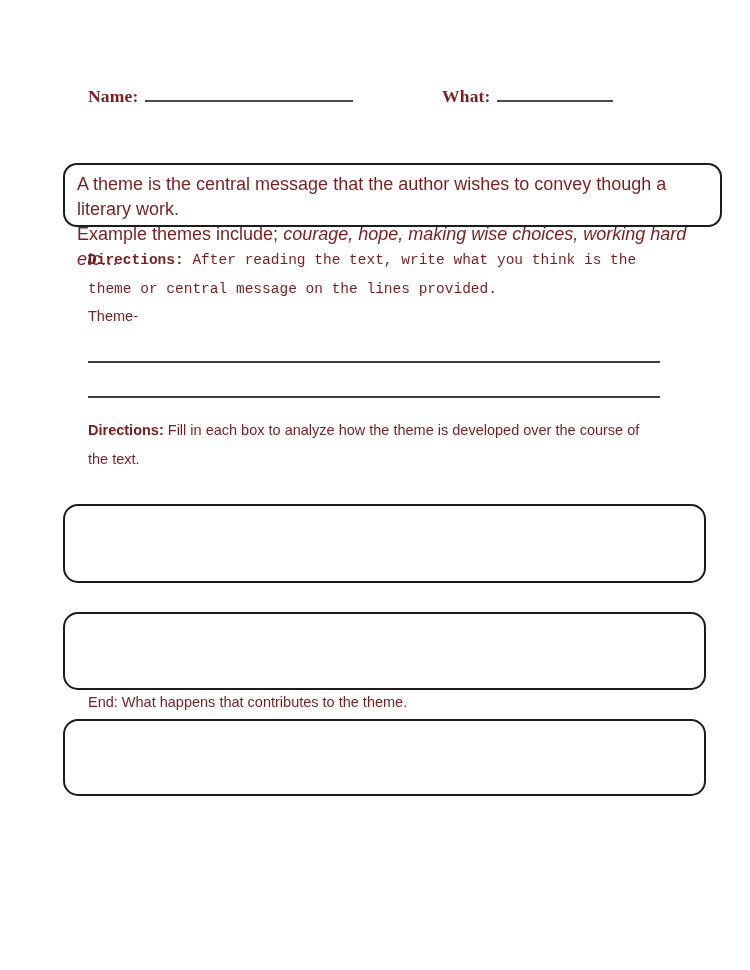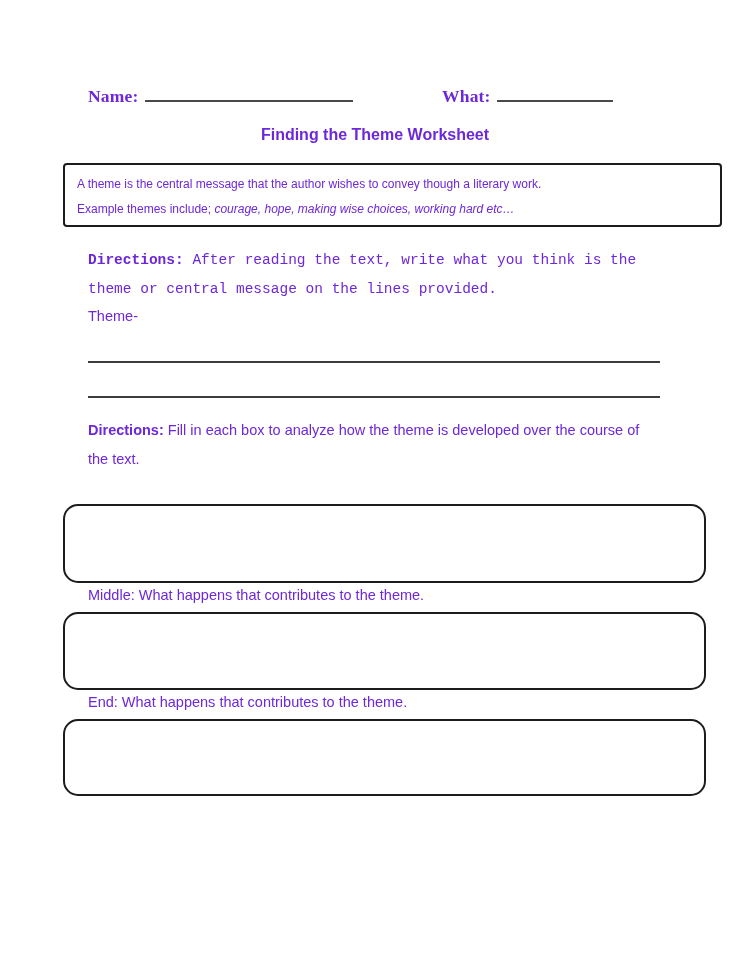--- a/index.html
+++ b/index.html
@@ -3,21 +3,21 @@
 <meta charset="utf-8">
 <style>
   * { margin: 0; padding: 0; box-sizing: border-box; }
   html, body { background: #ffffff; }
   .page {
     position: relative;
     width: 750px;
     height: 970px;
     background: #ffffff;
     font-family: "Liberation Sans", sans-serif;
-    color: #6d28d9;
+    color: #7f1d1d;
     font-size: 14.5px;
     overflow: hidden;
   }
   
   .field-row {
     position: absolute;
     top: 84px;
     display: flex;
     align-items: baseline;
     font-family: "Liberation Serif", serif;
@@ -47,24 +47,24 @@
   }
 
   
   .intro-box {
     position: absolute;
     left: 63px;
     top: 163px;
     width: 659px;
     height: 64px;
     border: 2px solid #1c1c1c;
-    border-radius: 4px;
+    border-radius: 14px;
     padding: 7px 12px 0 12px;
     line-height: 25px;
-    font-size: 12px;
+    font-size: 18px;
     background: #ffffff;
   }
   .intro-box .examples-italic { font-style: italic; }
 
   
   .directions {
     position: absolute;
     left: 88px;
     width: 562px;
     line-height: 29px;
@@ -112,21 +112,20 @@
   <div class="field-row field-name">
     <span>Name:</span>
     <span class="blank-line blank-name"></span>
   </div>
 
   <div class="field-row field-date">
     <span>What:</span>
     <span class="blank-line blank-date"></span>
   </div>
 
-  <div class="ws-title">Finding the Theme Worksheet</div>
 
   <div class="intro-box">
     <div>A theme is the central message that the author wishes to convey though a literary work.</div>
     <div>
       <span>Example themes include;</span>
        <span class="examples-italic">courage, hope, making wise choices, working hard etc…</span>
     </div>
   </div>
 
   <div class="directions directions-1">
@@ -139,19 +138,18 @@
   <div class="rule rule-1"></div>
   <div class="rule rule-2"></div>
 
   <div class="directions directions-2">
     <span class="bold">Directions:</span> 
     <span>Fill in each box to analyze how the theme is developed over the course of the text.</span>
   </div>
 
   <div class="answer-box box-beginning"></div>
 
-  <div class="prompt-label prompt-middle">Middle: What happens that contributes to the theme.</div>
   <div class="answer-box box-middle"></div>
 
   <div class="prompt-label prompt-end">End: What happens that contributes to the theme.</div>
   <div class="answer-box box-end"></div>
 
 </div>
 
 </body></html>

